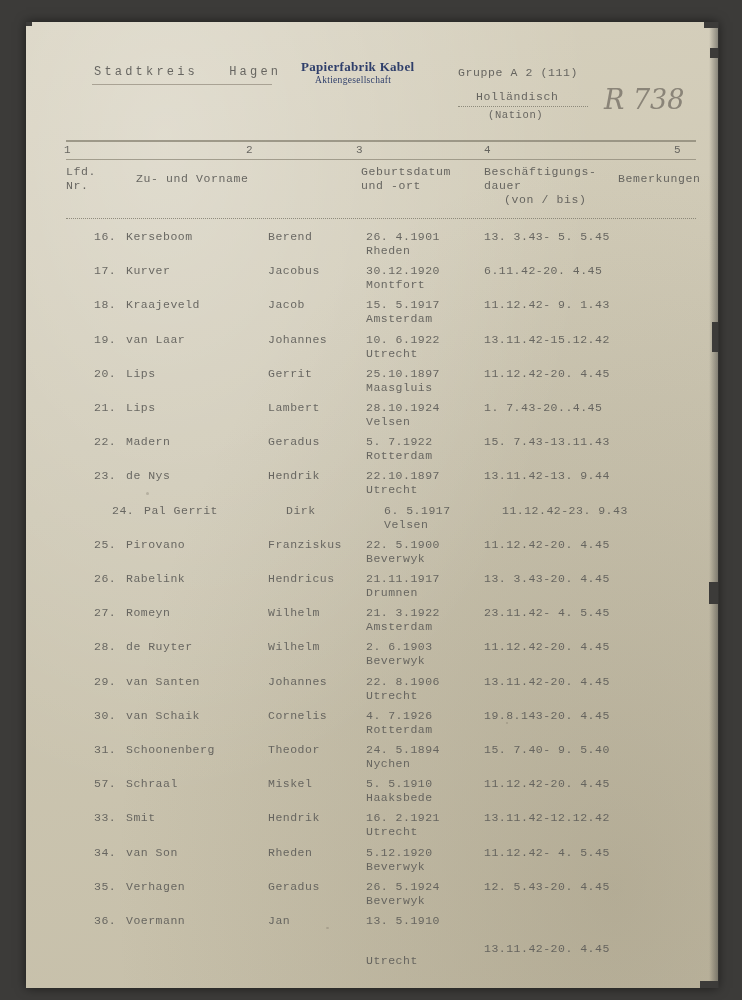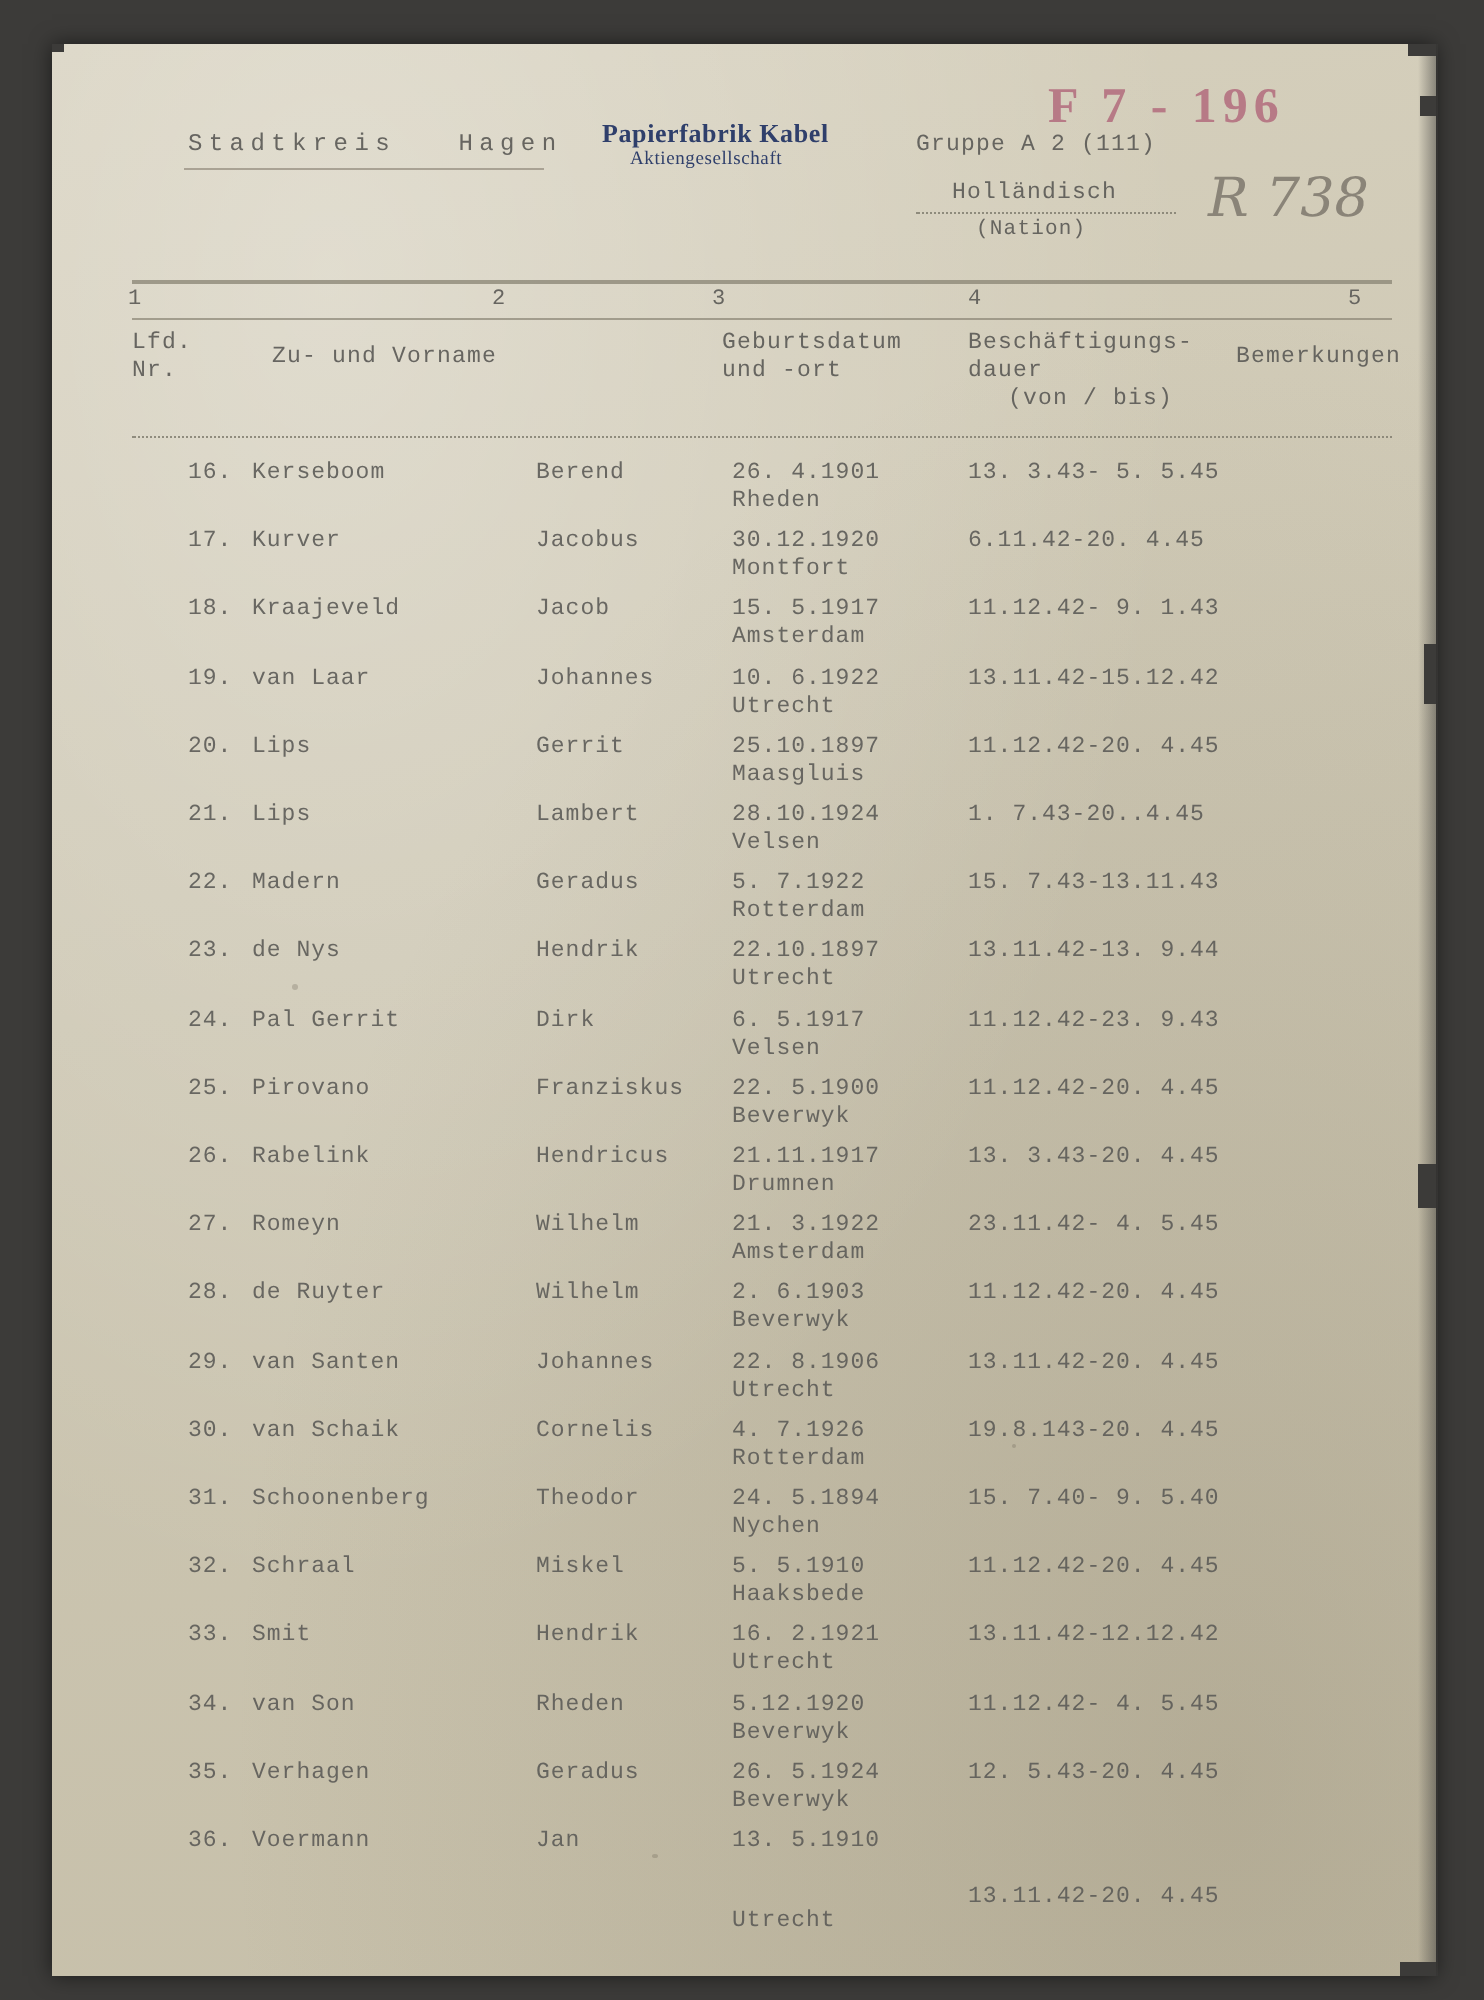--- a/index.html
+++ b/index.html
@@ -157,21 +157,20 @@
     <div class="stamp" style="left:275px; top:37px;">
       <div class="l1">Papierfabrik Kabel</div>
       <div class="l2" style="margin-left:14px;">Aktiengesellschaft</div>
     </div>
 
     <div class="tw" style="left:432px; top:44px;">Gruppe A 2 (111)</div>
     <div class="tw" style="left:450px; top:68px;">Holländisch</div>
     <div class="dotrule" style="left:432px; top:84px; width:130px;"></div>
     <div class="tw" style="left:462px; top:87px; font-size:10.5px;">(Nation)</div>
 
-    <div class="hand pink" style="left:498px; top:18px; font-size:25px; letter-spacing:3px;">F 7 - 196</div>
     <div class="hand" style="left:578px; top:62px; font-size:27px; color:#8a8478;">R 738</div>
 
     <div class="rule thick" style="left:40px; top:118px; width:630px;"></div>
 
     <div class="tw colnum" style="left:38px;  top:122px;">1</div>
     <div class="tw colnum" style="left:220px; top:122px;">2</div>
     <div class="tw colnum" style="left:330px; top:122px;">3</div>
     <div class="tw colnum" style="left:458px; top:122px;">4</div>
     <div class="tw colnum" style="left:648px; top:122px;">5</div>
 
@@ -250,21 +249,21 @@
           <div class="cell c-dur">15. 7.43-13.11.43</div>
         </div>
         <div class="row" style="top: 447.4px;">
           <div class="cell c-no">23.</div>
           <div class="cell c-sur">de Nys</div>
           <div class="cell c-giv">Hendrik</div>
           <div class="cell c-dob">22.10.1897</div>
           <div class="cell c-pob" style="left:340px; top:14px;">Utrecht</div>
           <div class="cell c-dur">13.11.42-13. 9.44</div>
         </div>
-        <div class="row" style="top: 481.6px;">
+        <div class="row" style="top: 481.6px; margin-left: 18px;">
           <div class="cell c-no">24.</div>
           <div class="cell c-sur">Pal Gerrit</div>
           <div class="cell c-giv">Dirk</div>
           <div class="cell c-dob">6. 5.1917</div>
           <div class="cell c-pob" style="left:340px; top:14px;">Velsen</div>
           <div class="cell c-dur">11.12.42-23. 9.43</div>
         </div>
         <div class="row" style="top: 515.8px;">
           <div class="cell c-no">25.</div>
           <div class="cell c-sur">Pirovano</div>
@@ -315,21 +314,21 @@
         </div>
         <div class="row" style="top: 721px;">
           <div class="cell c-no">31.</div>
           <div class="cell c-sur">Schoonenberg</div>
           <div class="cell c-giv">Theodor</div>
           <div class="cell c-dob">24. 5.1894</div>
           <div class="cell c-pob" style="left:340px; top:14px;">Nychen</div>
           <div class="cell c-dur">15. 7.40- 9. 5.40</div>
         </div>
         <div class="row" style="top: 755.2px;">
-          <div class="cell c-no">32.</div>
+          <div class="cell c-no">57.</div>
           <div class="cell c-sur">Schraal</div>
           <div class="cell c-giv">Miskel</div>
           <div class="cell c-dob">5. 5.1910</div>
           <div class="cell c-pob" style="left:340px; top:14px;">Haaksbede</div>
           <div class="cell c-dur">11.12.42-20. 4.45</div>
         </div>
         <div class="row" style="top: 789.4px; padding-left: 38px;">
           <div class="cell c-no">33.</div>
           <div class="cell c-sur">Smit</div>
           <div class="cell c-giv">Hendrik</div>

